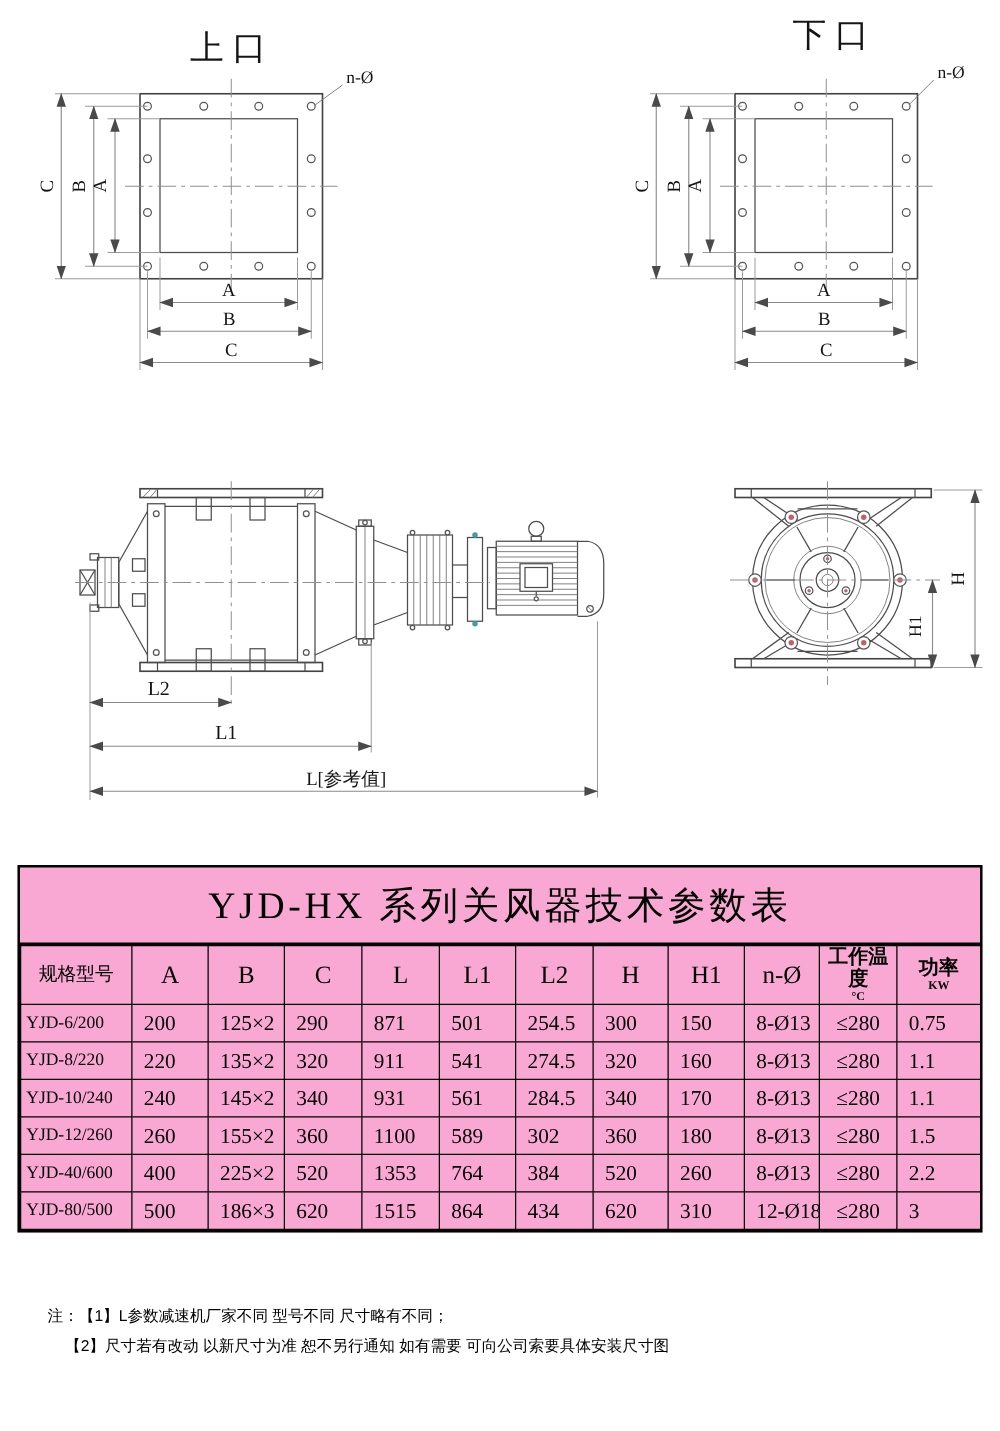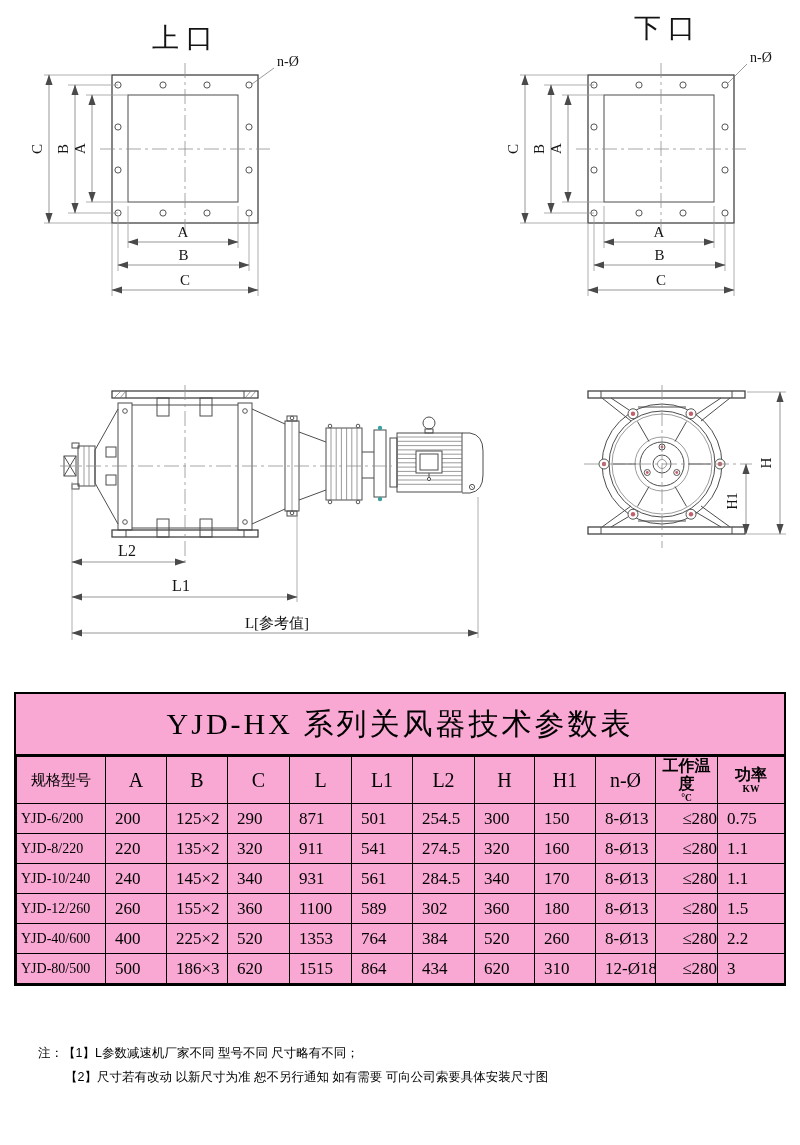--- a/index.html
+++ b/index.html
@@ -29,25 +29,25 @@
   table.params{width:100%;border-collapse:collapse;table-layout:fixed;
                font-family:"Liberation Serif","DejaVu Serif",serif;color:#000}
   .params th{border:1px solid #000;height:32px;font-weight:normal;font-size:20px;padding:0;overflow:hidden}
   .params th.small{font-size:15px}
   .params th .h-main{display:block;line-height:1.15}
   .params th.twoline .h-main{font-size:16px;font-weight:bold}
   .params th.twoline .h-sub{display:block;font-size:9.5px;font-weight:bold;line-height:1}
   .params td{border:1px solid #000;height:29px;font-size:17px;padding:0 0 0 9px;
              white-space:nowrap;overflow:hidden}
   .params td.c0{font-size:14px;padding-left:4px}
-  .params td.c10{text-align:right;padding-left:0}
+  .params td.c10{text-align:center;padding-left:0}
 
   
   .notes{position:absolute;left:38px;top:1041px;font-size:12.5px;font-weight:normal;color:#000;line-height:1.95}
-  .notes .l2{margin-left:27px}
+  .notes .l2{margin-left:14px}
 </style>
 </head>
 <body>
 
 <div class="page">
 
   <svg width="800" height="660" viewBox="0 0 800 660">
     <defs>
       <marker id="arr" viewBox="0 0 10 8" markerWidth="11" markerHeight="9" refX="9.5" refY="4" orient="auto-start-reverse" markerUnits="userSpaceOnUse">
         <path d="M0,0.6 L10,4 L0,7.4 Z" fill="#4a4a4a"></path>

